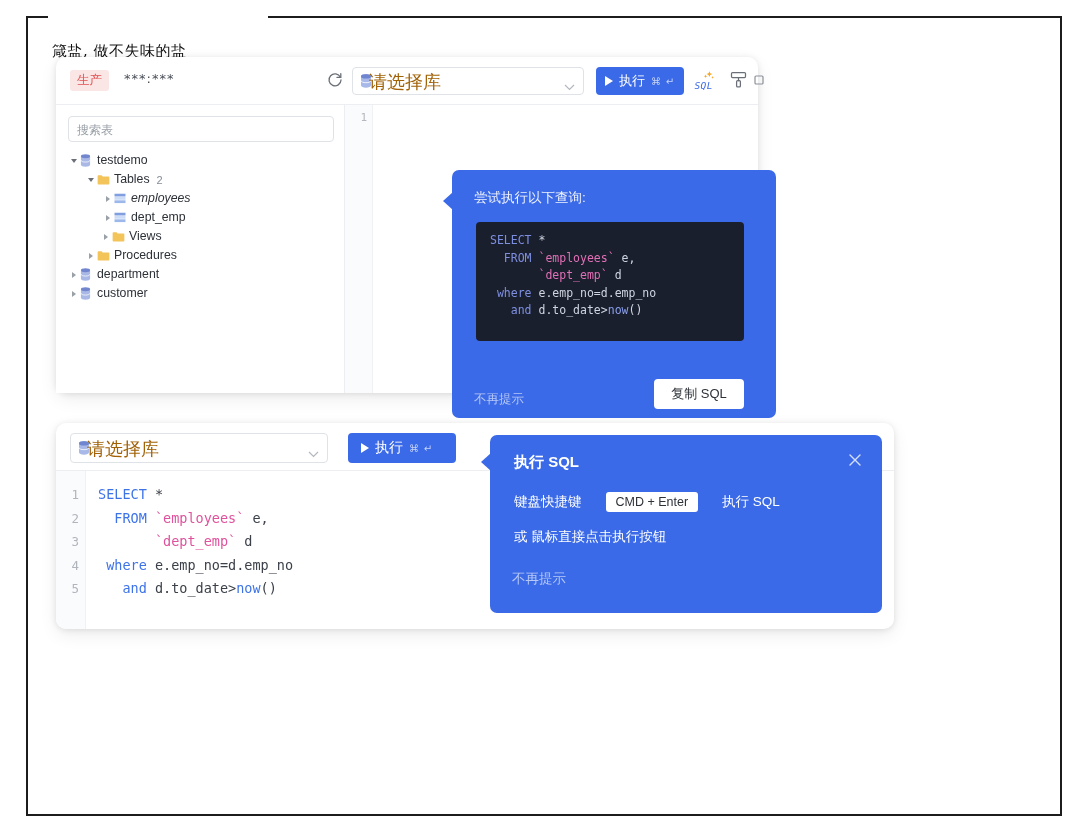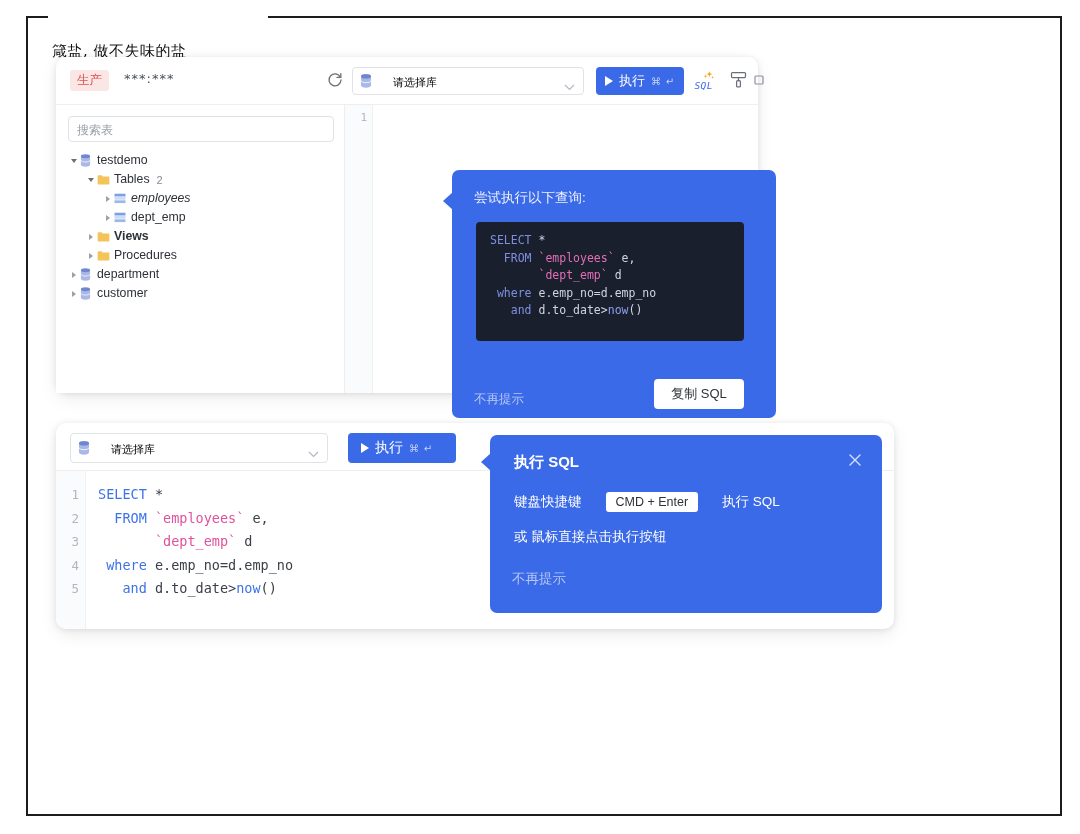--- a/index.html
+++ b/index.html
@@ -86,22 +86,22 @@
   }
   .db-select {
     position: absolute; left: 296px; top: 10px;
     width: 232px; height: 28px;
     border: 1px solid #dfe2e7;
     border-radius: 4px;
     background: #fff;
   }
   .db-select .dbicon { position: absolute; left: 7px; top: 6px; }
   .db-select .ph {
-    position: absolute; left: 40px; top: 5px;
-    font-size: 11px; color: #000000;
+    position: absolute; left: 16px; top: 5px;
+    font-size: 18px; color: #a16207;
     line-height: 18px;
   }
   .db-select .chev {
     position: absolute; right: 8px; top: 9px;
     width: 11px; height: 7px;
   }
   .btn-exec {
     position: absolute;
     background: #3b6ae8;
     border-radius: 4px;
@@ -445,21 +445,21 @@
             </span>
             <span class="ticon">
               <svg width="12" height="11" viewBox="0 0 13 12">
                 <rect x="0.5" y="0.8" width="12" height="3" fill="#7f9fe0"></rect>
                 <rect x="0.5" y="4.4" width="12" height="3" fill="#cddcf6"></rect>
                 <rect x="0.5" y="8" width="12" height="3" fill="#9cb7ea"></rect>
               </svg>
             </span>
             <span class="tlabel">dept_emp</span>
           </div>
-          <div class="tnode" style="padding-left: 29px; font-weight: bold;">
+          <div class="tnode" style="padding-left: 44px;">
             <span class="caret">
               <i class="caret-r"></i>
             </span>
             <span class="ticon">
               <svg width="13" height="11" viewBox="0 0 14 12">
                 <path d="M0.6 2.2a.9.9 0 0 1 .9-.9h3.4l1.2 1.3h6.4a.9.9 0 0 1 .9.9v7.1a.9.9 0 0 1-.9.9H1.5a.9.9 0 0 1-.9-.9z" fill="#f3c45a"></path>
               </svg>
             </span>
             <span class="tlabel">Views</span>
           </div>

